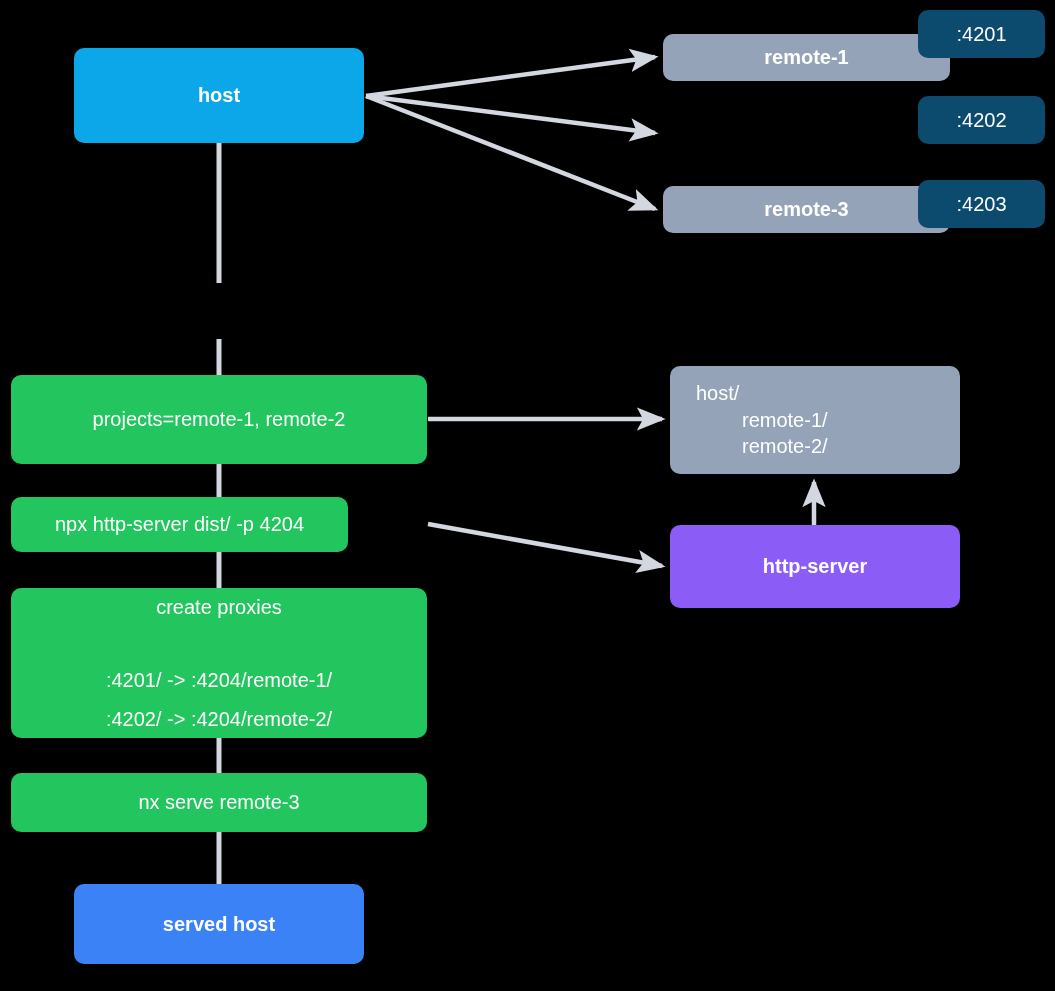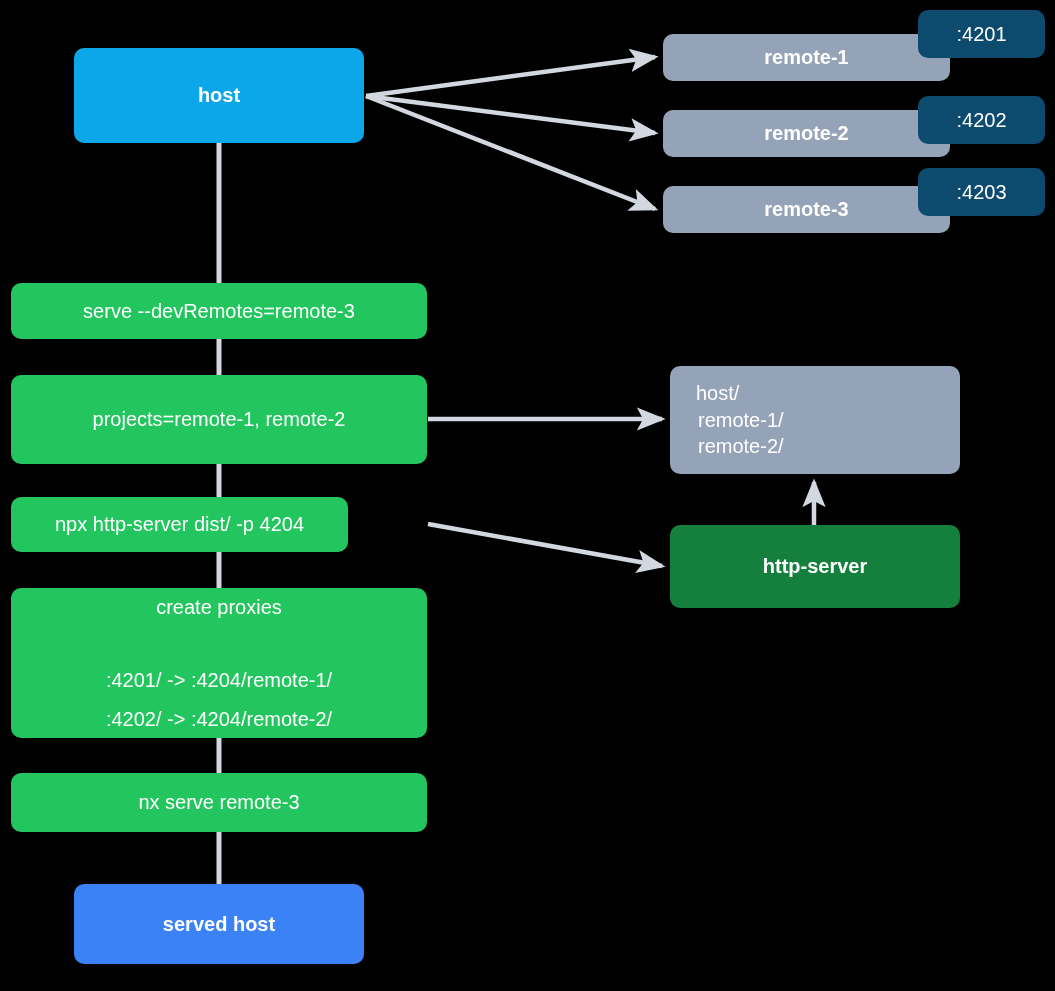--- a/index.html
+++ b/index.html
@@ -53,21 +53,21 @@
     font-weight: bold;
     font-size: 20px;
     z-index: 2;
   }
   .node-gray {
     background: #94a3b8;
     font-size: 20px;
     font-weight: normal;
   }
   .node-gray-bold {
-    background: #15803d;
+    background: #8b5cf6;
     font-size: 20px;
     font-weight: bold;
   }
   .node-cmd {
     background: #22c55e;
     font-size: 20px;
     font-weight: normal;
     padding: 6px 12px;
   }
   .port-badge {
@@ -84,20 +84,21 @@
     z-index: 5;
   }
   .dist-inner {
     width: 100%;
     padding-left: 26px;
     box-sizing: border-box;
     text-align: left;
   }
   .dist-sub {
     padding-left: 28px;
+    margin-left: 44px;
   }
   .cmd-line { display: block; }
   .cmd-gap { display: block; height: 26px; }
 </style>
 </head>
 <body>
 
 <div id="canvas">
 
   <svg class="edges" viewBox="0 0 1055 991">
@@ -129,53 +130,47 @@
     <span>host</span>
   </div>
 
   <div class="node node-remote" style="left:663px; top:34px; width:287px; height:47px;">
     <span>remote-1</span>
   </div>
   <div class="port-badge" style="left:918px; top:10px; width:127px; height:48px;">
     <span>:4201</span>
   </div>
 
-  <div class="node node-remote" style="left:663px; top:110px; width:287px; height:47px;">
-    <span>remote-2</span>
-  </div>
   <div class="port-badge" style="left:918px; top:96px; width:127px; height:48px;">
     <span>:4202</span>
   </div>
 
   <div class="node node-remote" style="left:663px; top:186px; width:287px; height:47px;">
     <span>remote-3</span>
   </div>
-  <div class="port-badge" style="left:918px; top:168px; width:127px; height:48px;">
+  <div class="port-badge" style="left:918px; top:180px; width:127px; height:48px;">
     <span>:4203</span>
   </div>
 
   <div class="node node-gray" style="left:670px; top:366px; width:290px; height:108px; align-items:flex-start; justify-content:center;">
     <div class="dist-inner">
       <span>host/</span>
     </div>
     <div class="dist-inner dist-sub">
       <span>remote-1/</span>
     </div>
     <div class="dist-inner dist-sub">
       <span>remote-2/</span>
     </div>
   </div>
 
   <div class="node node-gray-bold" style="left:670px; top:525px; width:290px; height:83px;">
     <span>http-server</span>
   </div>
 
-  <div class="node node-cmd" style="left:11px; top:283px; width:416px; height:56px;">
-    <span class="cmd-line">serve --devRemotes=remote-3</span>
-  </div>
 
   <div class="node node-cmd" style="left:11px; top:375px; width:416px; height:89px;">
     <span class="cmd-line">projects=remote-1, remote-2</span>
   </div>
 
   <div class="node node-cmd" style="left:11px; top:497px; width:337px; height:55px;">
     <span class="cmd-line">npx http-server dist/ -p 4204</span>
   </div>
 
   <div class="node node-cmd" style="left:11px; top:588px; width:416px; height:150px;gap:12px;">

